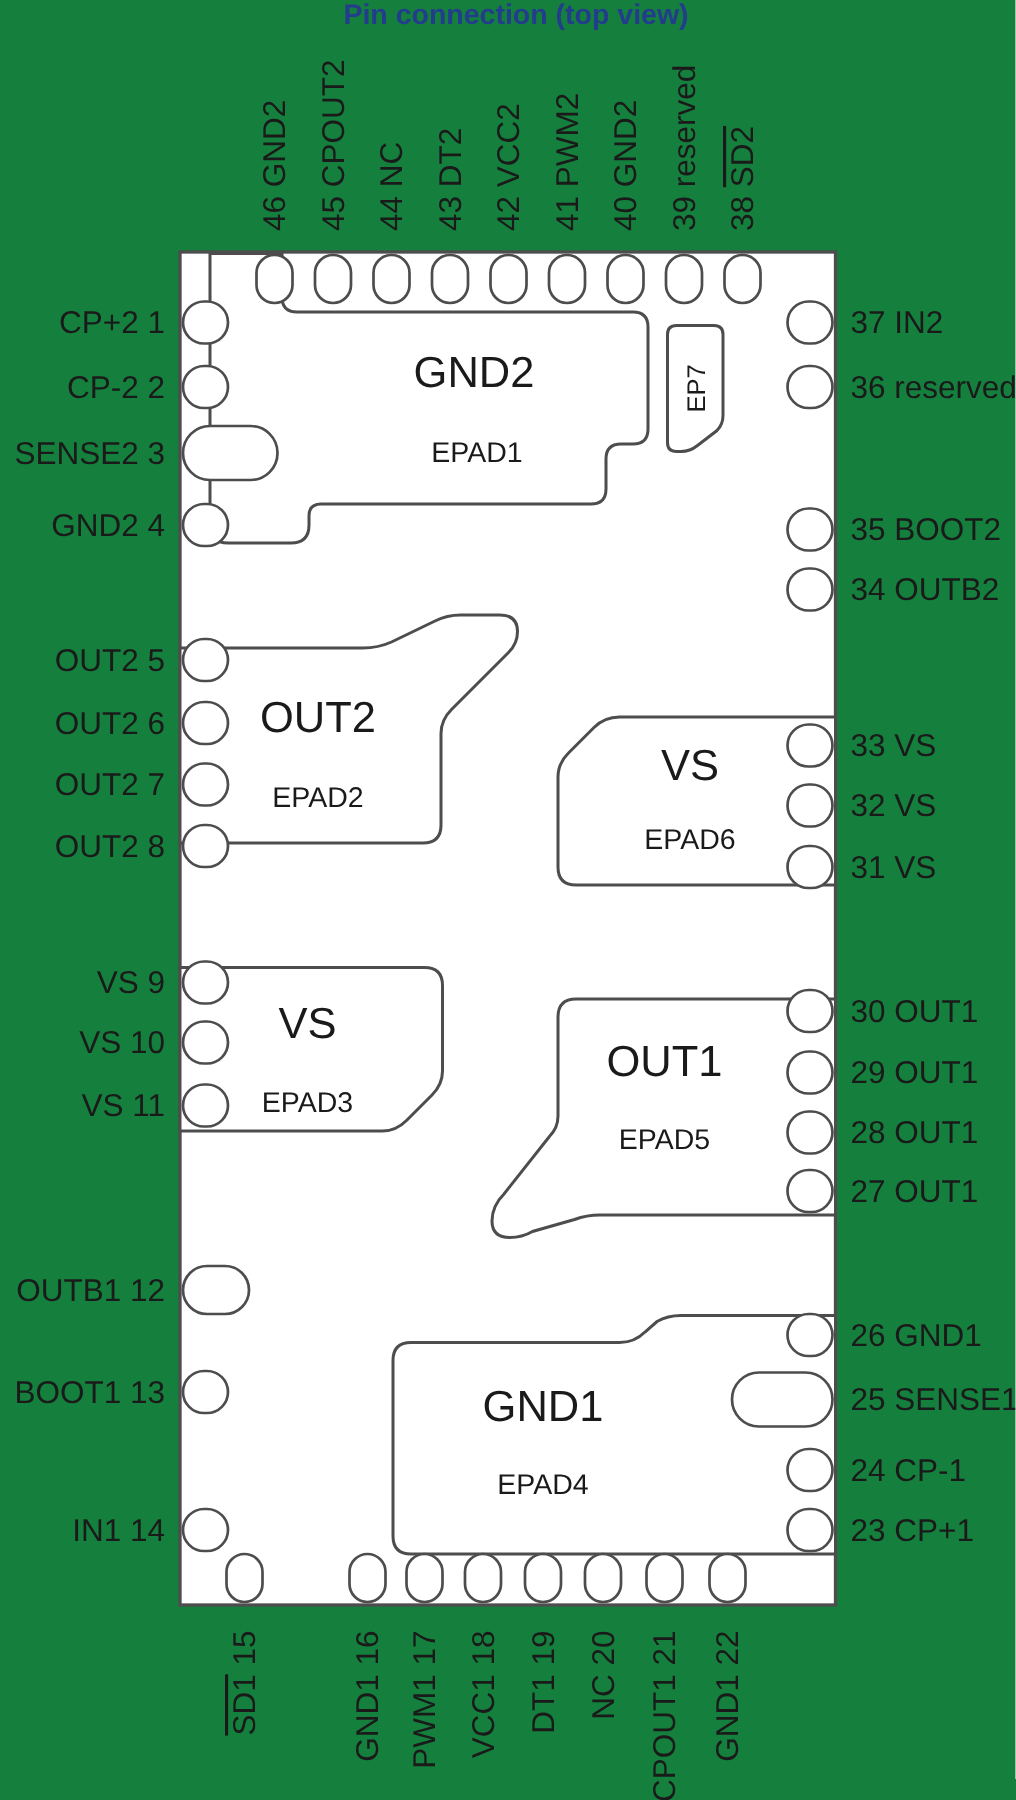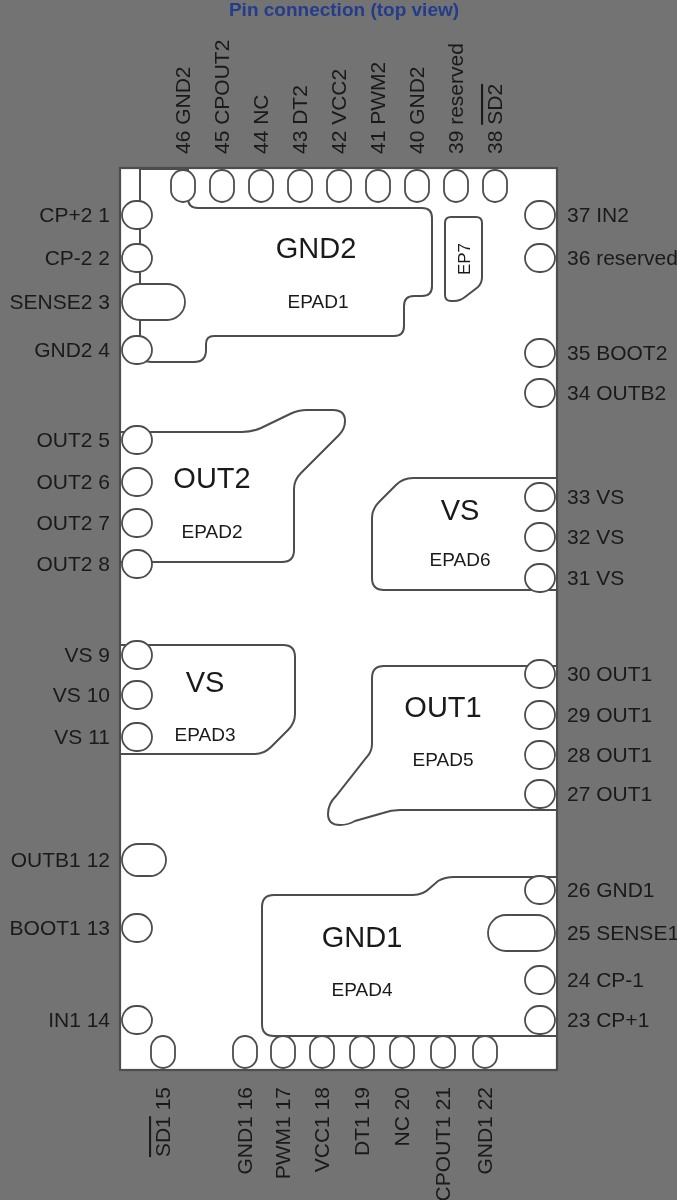--- a/index.html
+++ b/index.html
@@ -1,16 +1,16 @@
 <!DOCTYPE html>
 <html><head>
 <meta charset="utf-8">
 <style>
   html,body{margin:0;padding:0;background:#ffffff;}
-  .stage{position:relative;width:677px;height:1200px;background:#737373;overflow:hidden;
+  .stage{position:relative;width:677px;height:1200px;background:#15803d;overflow:hidden;
          font-family:"Liberation Sans", sans-serif;}
   svg text{font-family:"Liberation Sans", sans-serif;}
   .pin-label{font-size:21px;}
   .pad-title{font-size:29px;}
   .pad-sub{font-size:19px;}
   .ep7-label{font-size:17px;}
   .diagram-title{font-size:19px;font-weight:bold;}
 </style>
 </head>
 <body>

